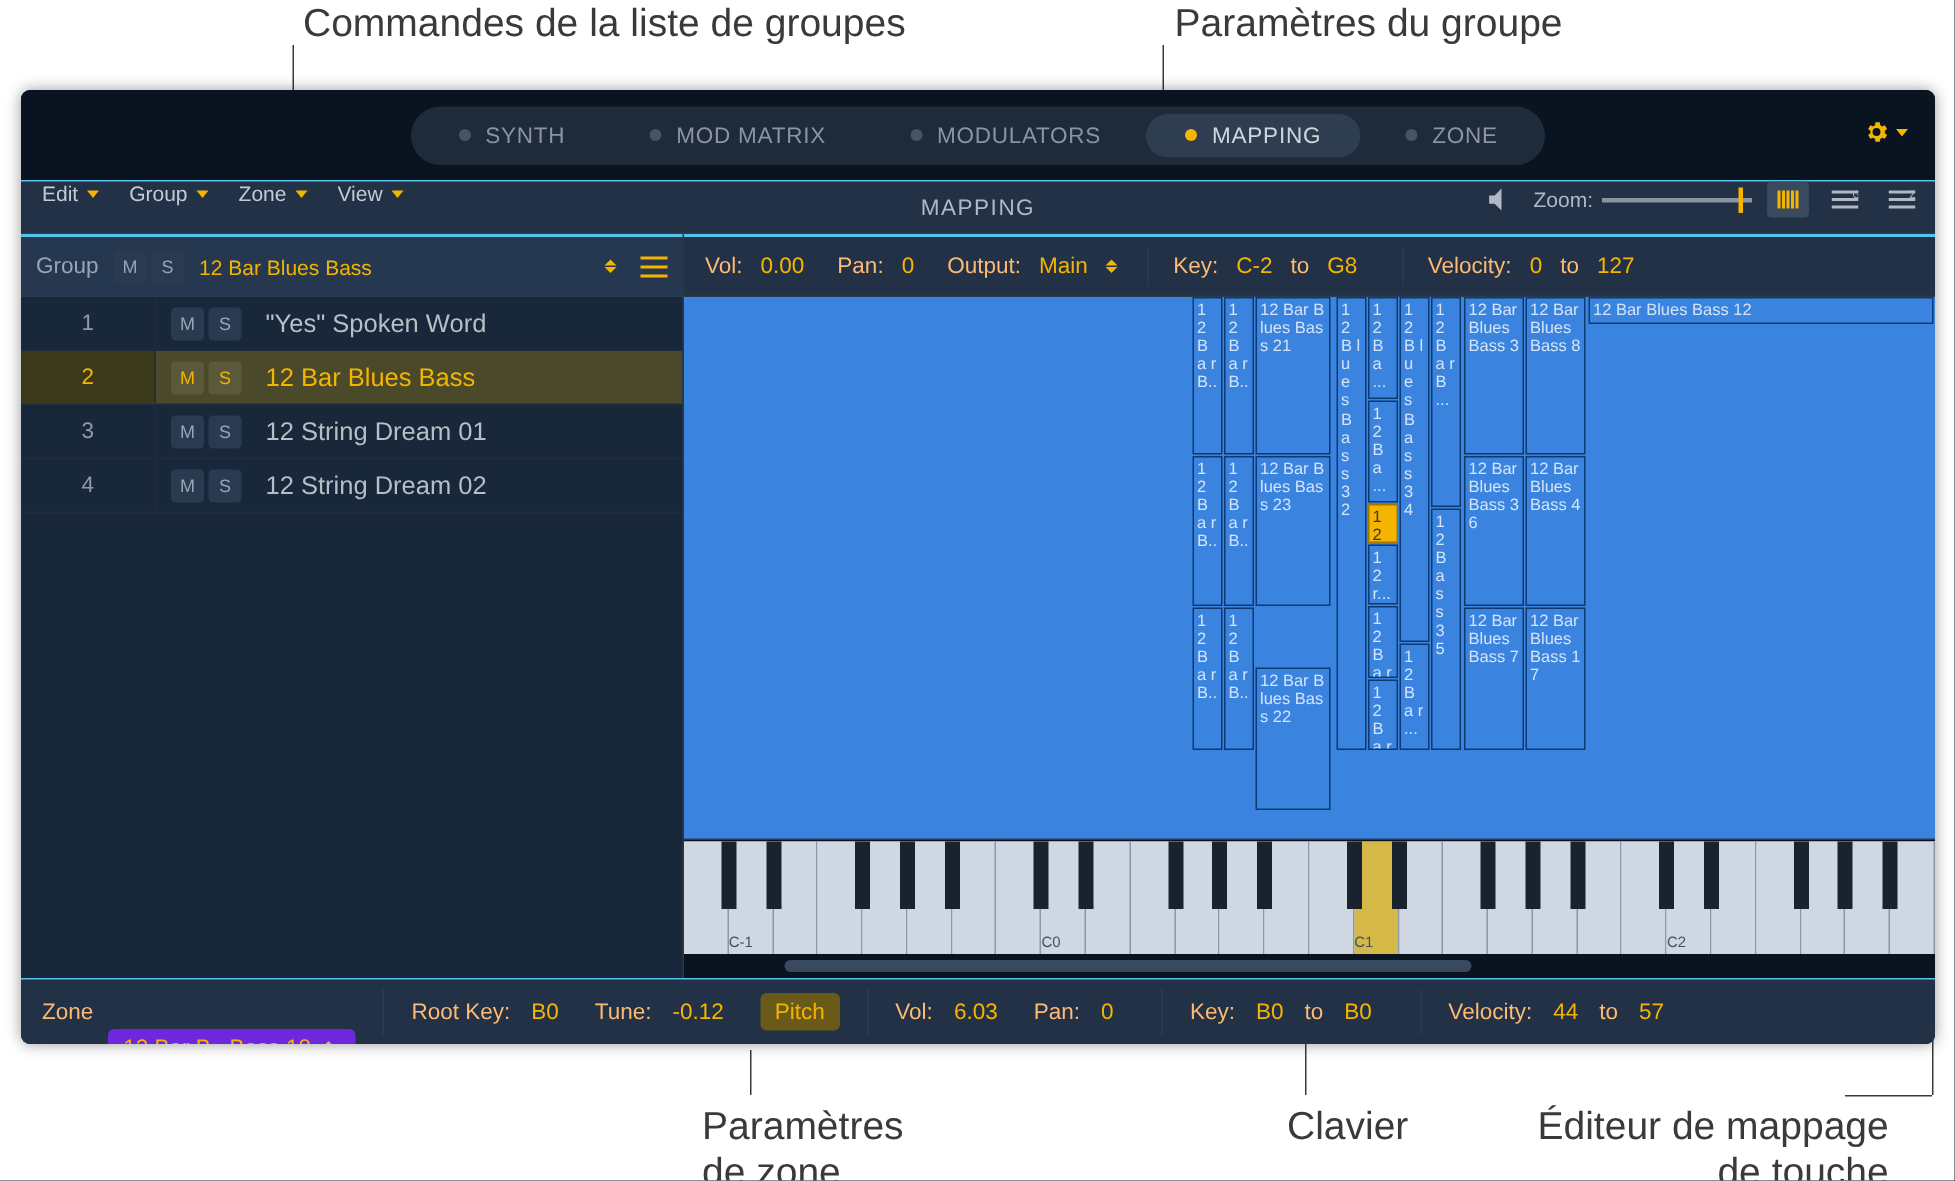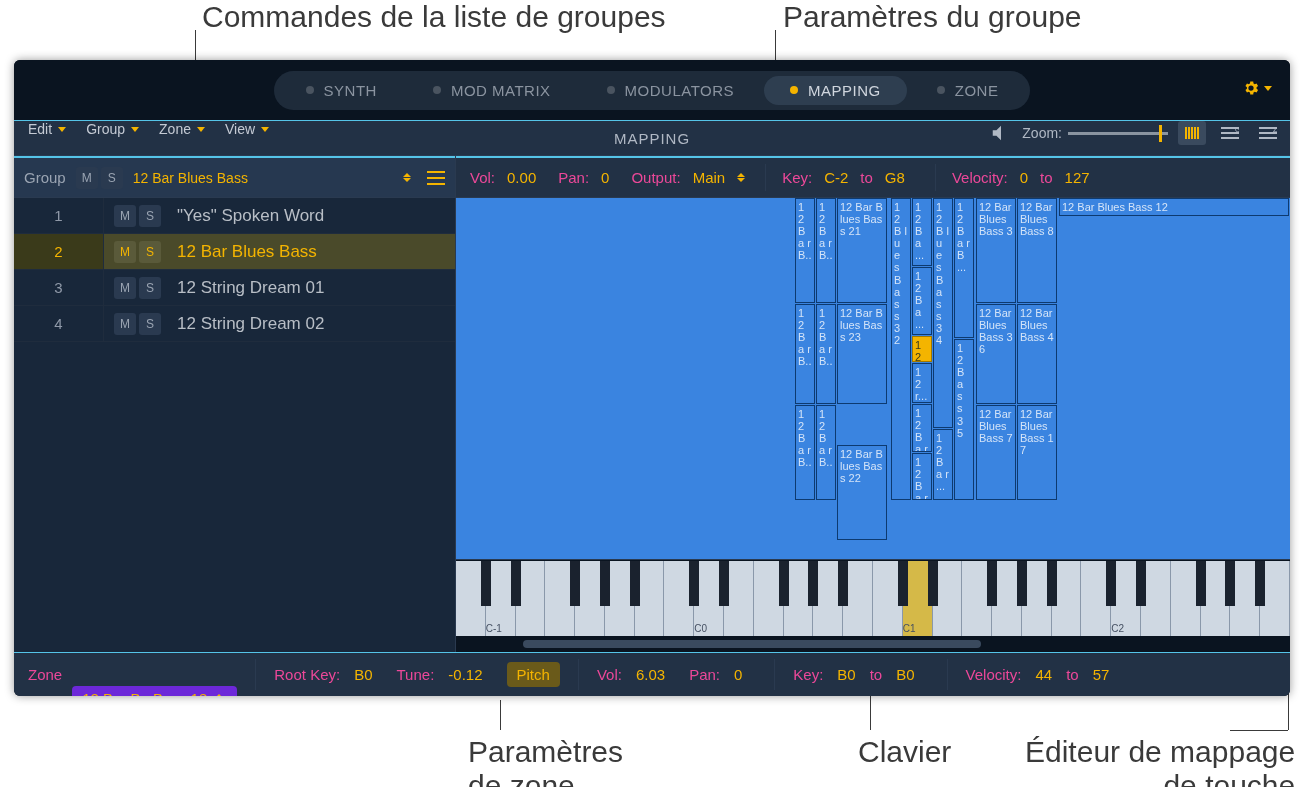--- a/index.html
+++ b/index.html
@@ -10,21 +10,21 @@
     color: #b8bec6;
     width: 1303px;
     height: 787px;
     position: relative;
     overflow: hidden;
   }
 
   .callout-label {
     position: absolute;
     color: #3a3a3a;
-    font-size: 30px;
+    font-size: 26px;
     white-space: nowrap;
   }
   .callout-line {
     position: absolute;
     background: #3a3a3a;
   }
 
   .app-window {
     position: absolute;
     left: 14px;
@@ -257,21 +257,21 @@
     height:42px;
     background:#223145;
     border-top: 2px solid #55c4e8;
     border-bottom:1px solid #2a3a50;
     display:flex; align-items:center;
     padding:0 14px;
     gap:8px;
     font-size:15px;
   }
   .param-sep { width:1px; height:70%; background:#2a3a50; margin:0 8px;}
-  .plabel{ color:#ec4899; }
+  .plabel{ color:#fdba74; }
   .pval{ color:#f4b400; margin-left:4px; margin-right:14px;}
 
   .zone-map {
     flex:1;
     position:relative;
     background:#3a84e0;
     overflow:hidden;
     border-bottom:1px solid #2a3a50;
   }
   .zone-box {

